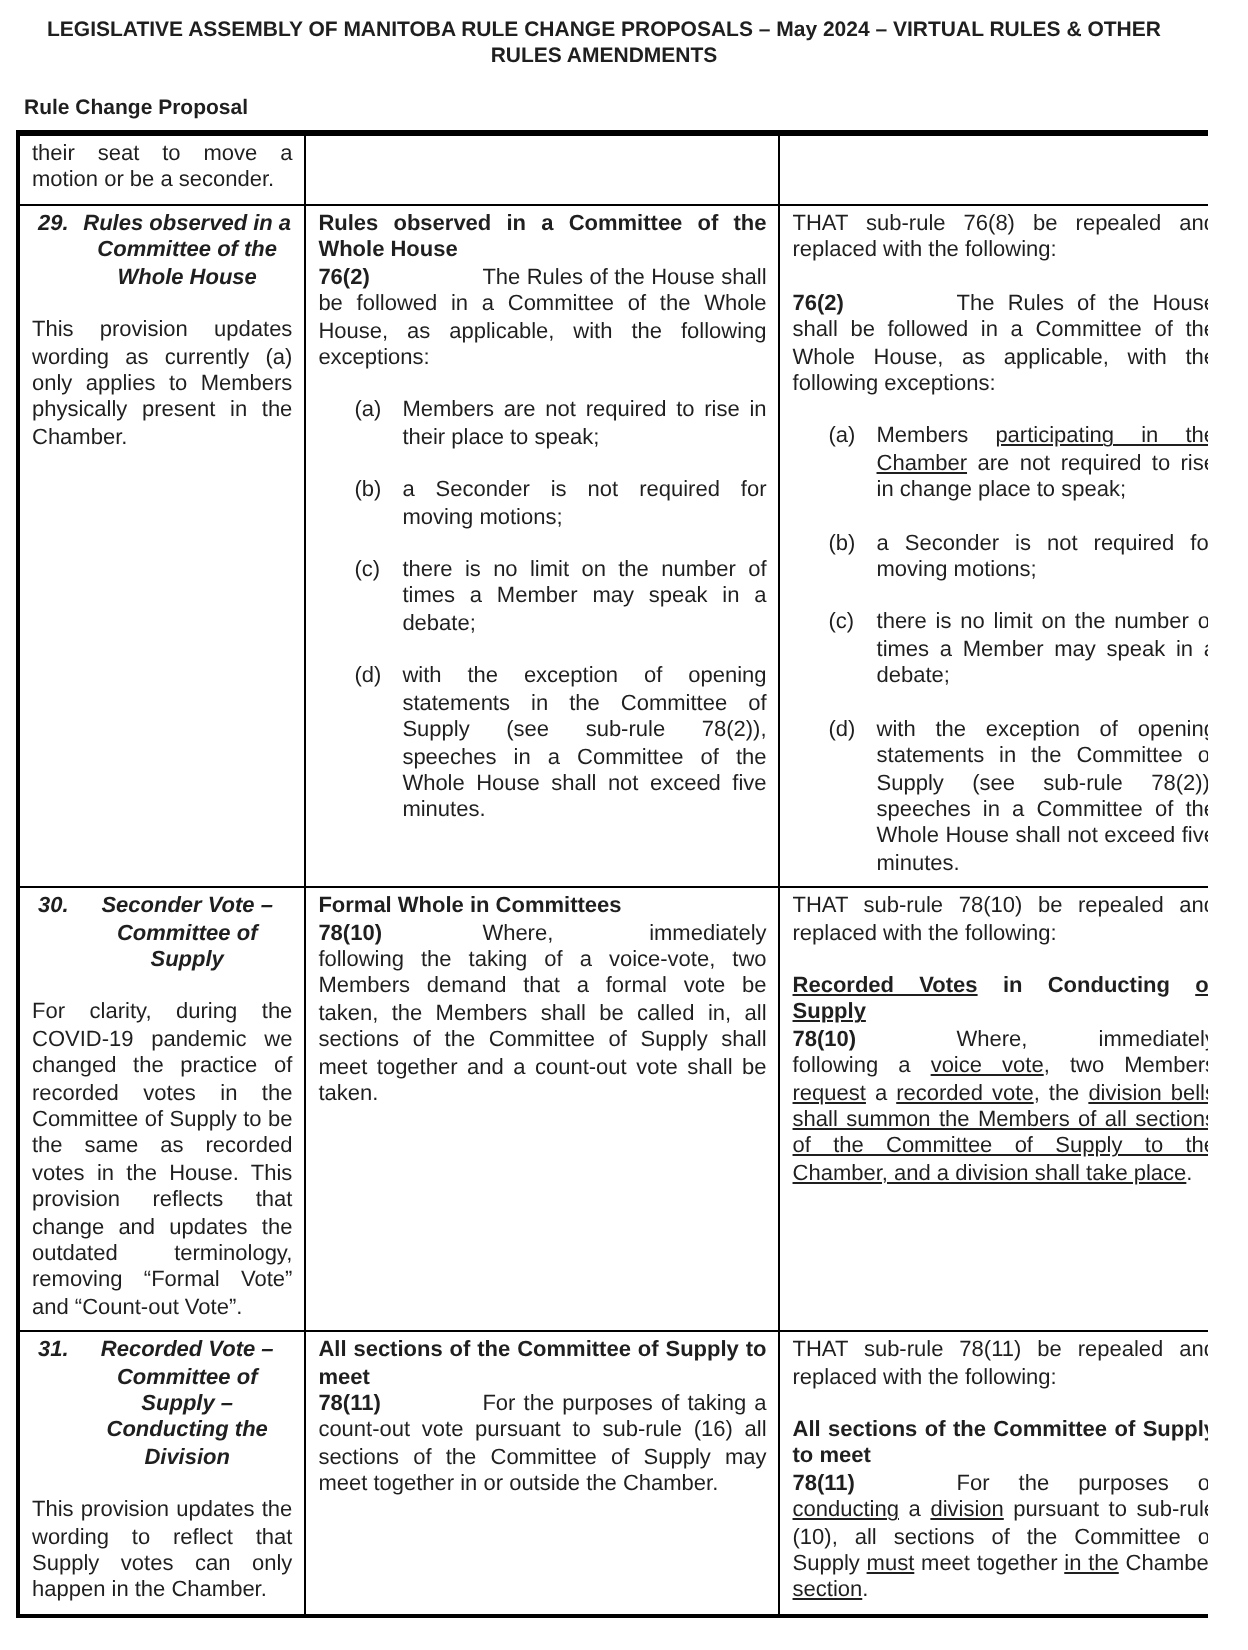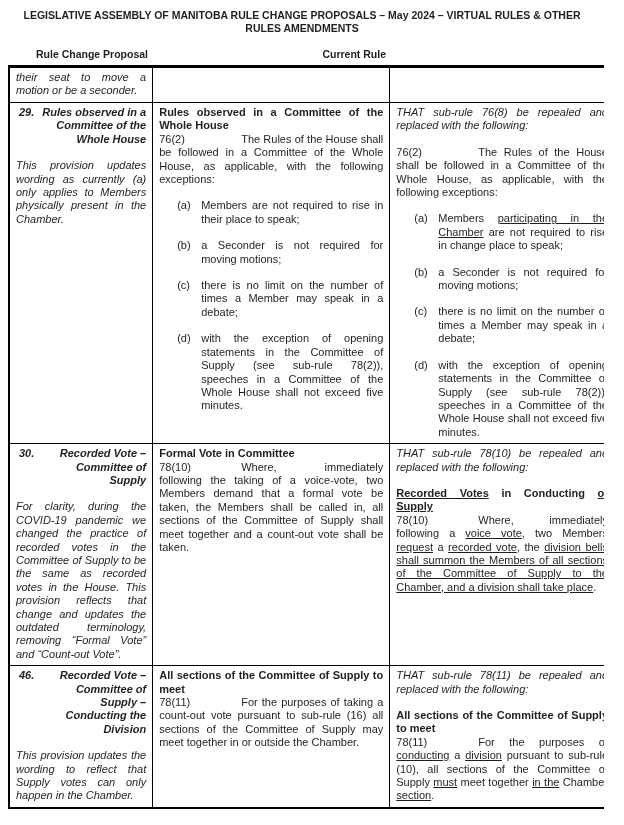--- a/index.html
+++ b/index.html
@@ -12,21 +12,21 @@
   .page { position:relative; width:604px; height:825px; overflow:hidden; }
 
   .doc-title {
     margin-top:9px; text-align:center; font-weight:bold;
     font-size:10.5px; line-height:13px;
   }
   .doc-title div { white-space:nowrap; }
 
   .col-headers {
     display:flex; margin:13px 0 5px 8px; width:608px;
-    font-weight:bold; font-size:10.5px; line-height:12px; text-align:right;
+    font-weight:bold; font-size:10.5px; line-height:12px; text-align:left;
   }
   .ch { padding:0 4px; }
   .ch.c0 { width:144px; }
   .ch.c1 { width:238px; }
   .ch.c2 { width:226px; }
 
   table.rules {
     border-collapse:collapse; margin-left:8px; width:608px;
     font-size:11px; line-height:13.4px;
     border:2px solid var(--border); border-top:3px solid var(--border);
@@ -38,48 +38,44 @@
   }
   tr.r0 td { height:36px; }
   tr.r1 td { height:336px; }
   tr.r2 td { height:199px;margin-top:40px; }
   tr.r3 td { height:123px; }
 
   .blk { margin-top:13px; }
   .blk:first-child { margin-top:0; }
   .heading { font-weight:bold; }
   .heading + .rulep { margin-top:0; }
-  .i { font-style:italic; }
+  .i { }
   .u { text-decoration:underline; }
 
-  .title { font-weight:bold; font-style:italic; position:relative; padding-left:25px; text-align:right; }
+  .title { font-weight:bold; font-style:italic; position:relative; padding-left:25px; text-align:center; }
   .title .num { position:absolute; left:3px; }
 
   .hang { position:relative; padding-left:42px; }
   .hang .num { position:absolute; left:18px; }
 
-  .rlabel { font-weight:normal; display:inline-block; min-width:82px; }
+  .rlabel { font-weight:bold; display:inline-block; min-width:82px; }
 </style>
 </head>
 <body>
 
 <div class="page">
 
   <div class="doc-title">
     <div>LEGISLATIVE ASSEMBLY OF MANITOBA RULE CHANGE PROPOSALS – May 2024 – VIRTUAL RULES &amp; OTHER</div>
     <div>RULES AMENDMENTS</div>
   </div>
 
   <div class="col-headers">
     <div class="ch c0">
       <div>Rule Change Proposal</div>
-      <div></div>
-    </div>
-    <div class="ch c1">
-      <div>Current Rule</div>
       <div></div>
     </div>
   </div>
 
   <table class="rules">
     <colgroup>
       <col class="c0">
         <col class="c1">
         <col class="c2">
     </colgroup>
@@ -108,36 +104,36 @@
             <div class="blk p i"><span>THAT sub-rule 76(8) be repealed and replaced with the following:</span></div>
             <div class="blk rulep"><span class="rlabel">76(2)</span><span>The Rules of the House shall be followed in a Committee of the Whole House, as applicable, with the following exceptions:</span></div>
             <div class="blk hang"><span class="num">(a)</span><span>Members </span><span class="u">participating in the Chamber</span><span> are not required to rise in change place to speak;</span></div>
             <div class="blk hang"><span class="num">(b)</span><span>a Seconder is not required for moving motions;</span></div>
             <div class="blk hang"><span class="num">(c)</span><span>there is no limit on the number of times a Member may speak in a debate;</span></div>
             <div class="blk hang"><span class="num">(d)</span><span>with the exception of opening statements in the Committee of Supply (see sub-rule 78(2)), speeches in a Committee of the Whole House shall not exceed five minutes.</span></div>
           </td>
         </tr>
         <tr class="r2">
           <td>
-            <div class="blk title"><span class="num">30.</span><span>Recorded Vote – Committee of Supply</span></div>
+            <div class="blk title"><span class="num">30.</span><span>Seconder Vote – Committee of Supply</span></div>
             <div class="blk p i"><span>For clarity, during the COVID-19 pandemic we changed the practice of recorded votes in the Committee of Supply to be the same as recorded votes in the House. This provision reflects that change and updates the outdated terminology, removing “Formal Vote” and “Count-out Vote”.</span></div>
           </td>
           <td>
-            <div class="blk heading"><span>Formal Vote in Committee</span></div>
+            <div class="blk heading"><span>Formal Whole in Committees</span></div>
             <div class="blk rulep"><span class="rlabel">78(10)</span><span>Where, immediately following the taking of a voice-vote, two Members demand that a formal vote be taken, the Members shall be called in, all sections of the Committee of Supply shall meet together and a count-out vote shall be taken.</span></div>
           </td>
           <td>
             <div class="blk p i"><span>THAT sub-rule 78(10) be repealed and replaced with the following:</span></div>
             <div class="blk heading"><span class="u">Recorded Votes</span><span> in Conducting </span><span class="u">of Supply</span></div>
             <div class="blk rulep"><span class="rlabel">78(10)</span><span>Where, immediately following a </span><span class="u">voice vote</span><span>, two Members </span><span class="u">request</span><span> a </span><span class="u">recorded vote</span><span>, the </span><span class="u">division bells shall summon the Members of all sections of the Committee of Supply to the Chamber, and a division shall take place</span><span>.</span></div>
           </td>
         </tr>
         <tr class="r3">
           <td>
-            <div class="blk title"><span class="num">46.</span><span>Recorded Vote – Committee of Supply – Conducting the Division</span></div>
+            <div class="blk title"><span class="num">31.</span><span>Recorded Vote – Committee of Supply – Conducting the Division</span></div>
             <div class="blk p i"><span>This provision updates the wording to reflect that Supply votes can only happen in the Chamber.</span></div>
           </td>
           <td>
             <div class="blk heading"><span>All sections of the Committee of Supply to meet</span></div>
             <div class="blk rulep"><span class="rlabel">78(11)</span><span>For the purposes of taking a count-out vote pursuant to sub-rule (16) all sections of the Committee of Supply may meet together in or outside the Chamber.</span></div>
           </td>
           <td>
             <div class="blk p i"><span>THAT sub-rule 78(11) be repealed and replaced with the following:</span></div>
             <div class="blk heading"><span>All sections of the Committee of Supply to meet</span></div>
             <div class="blk rulep"><span class="rlabel">78(11)</span><span>For the purposes of </span><span class="u">conducting</span><span> a </span><span class="u">division</span><span> pursuant to sub-rule (10), all sections of the Committee of Supply </span><span class="u">must</span><span> meet together </span><span class="u">in the</span><span> Chamber </span><span class="u">section</span><span>.</span></div>

